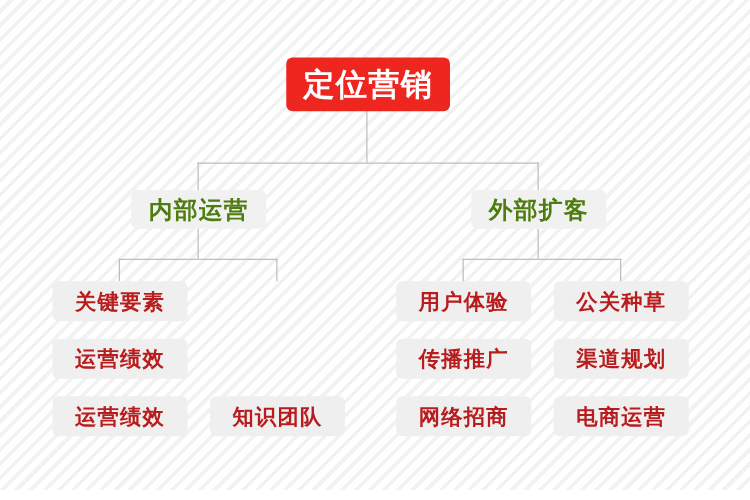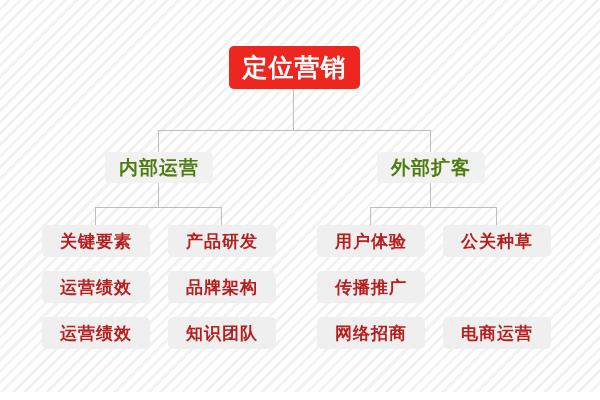--- a/index.html
+++ b/index.html
@@ -117,24 +117,23 @@
   <div class="node node-root">定位营销</div>
 
   <div class="node node-branch branch-left">内部运营</div>
 
   <div class="node node-branch branch-right">外部扩客</div>
 
   <div class="node node-leaf col-0 row-0">关键要素</div>
   <div class="node node-leaf col-0 row-1">运营绩效</div>
   <div class="node node-leaf col-0 row-2">运营绩效</div>
 
-  <div class="node node-leaf col-1 row-0">产品研发</div>
-  <div class="node node-leaf col-1 row-1">品牌架构</div>
   <div class="node node-leaf col-1 row-2">知识团队</div>
 
   <div class="node node-leaf col-2 row-1">传播推广</div>
   <div class="node node-leaf col-2 row-0">用户体验</div>
   <div class="node node-leaf col-2 row-2">网络招商</div>
 
   <div class="node node-leaf col-3 row-0">公关种草</div>
+  <div class="node node-leaf col-3 row-1">渠道规划</div>
   <div class="node node-leaf col-3 row-2">电商运营</div>
 
 </div>
 
 </body></html>

